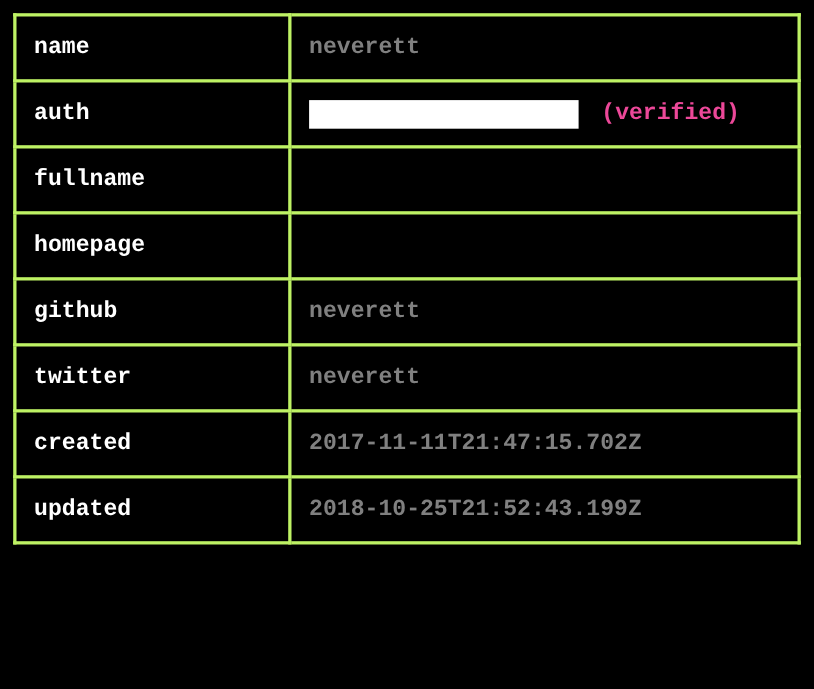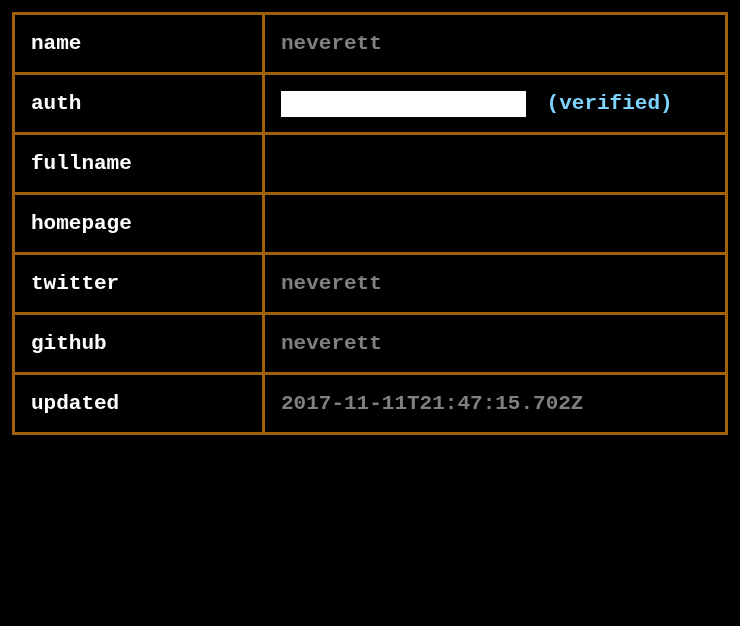--- a/index.html
+++ b/index.html
@@ -14,21 +14,21 @@
       padding: 12px;
       width: 740px;
       height: 626px;
     }
     .profile-table {
       border-collapse: collapse;
       width: 100%;
       border: 3px solid #808080;
     }
     .profile-table td {
-      border: 3px solid #a16207;
+      border: 3px solid #bef264;
       padding: 14px 16px;
       vertical-align: middle;
       height: 60px;
     }
     .label-cell {
       color: #ffffff;
       font-weight: bold;
       width: 250px;
     }
     .value-cell {
@@ -37,21 +37,21 @@
     }
     .redacted-box {
       display: inline-block;
       background: #ffffff;
       width: 245px;
       height: 26px;
       vertical-align: middle;
       margin-right: 8px;
     }
     .verified-suffix {
-      color: #7dd3fc;
+      color: #ec4899;
       vertical-align: middle;
       margin-top: 16px;
     }
   </style>
 </head>
 <body>
 
 <table class="profile-table">
   <tbody>
     <tr>
@@ -67,25 +67,29 @@
     </tr>
     <tr>
       <td class="label-cell">fullname</td>
       <td class="value-cell"></td>
     </tr>
     <tr>
       <td class="label-cell">homepage</td>
       <td class="value-cell"></td>
     </tr>
     <tr>
+      <td class="label-cell">github</td>
+      <td class="value-cell">neverett</td>
+    </tr>
+    <tr>
       <td class="label-cell">twitter</td>
       <td class="value-cell">neverett</td>
     </tr>
     <tr>
-      <td class="label-cell">github</td>
-      <td class="value-cell">neverett</td>
+      <td class="label-cell">created</td>
+      <td class="value-cell">2017-11-11T21:47:15.702Z</td>
     </tr>
     <tr>
       <td class="label-cell">updated</td>
-      <td class="value-cell">2017-11-11T21:47:15.702Z</td>
+      <td class="value-cell">2018-10-25T21:52:43.199Z</td>
     </tr>
   </tbody>
 </table>
 
 </body></html>

